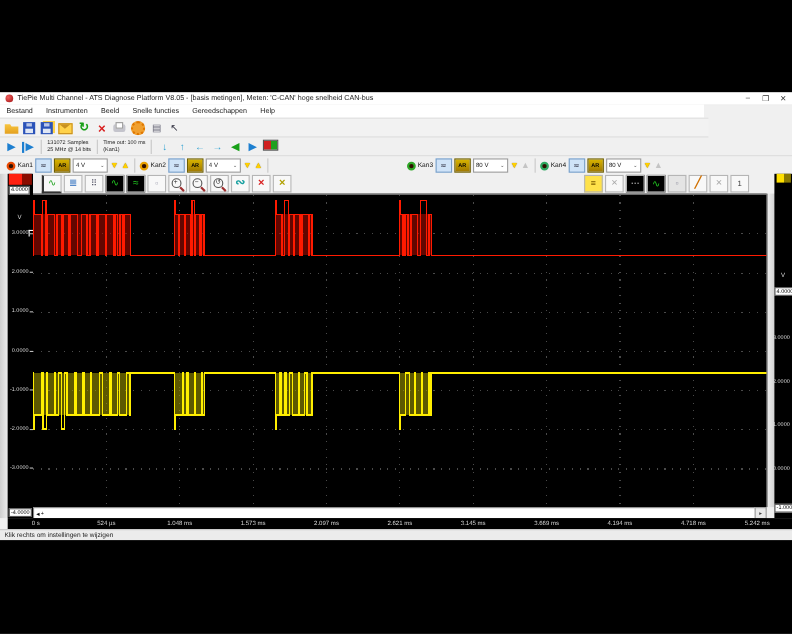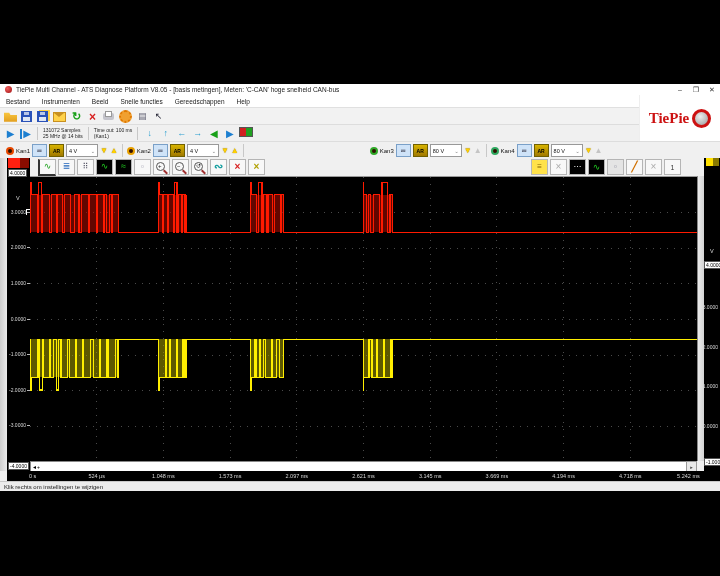--- a/index.html
+++ b/index.html
@@ -205,24 +205,20 @@
           <span class="icon ic-prev-record-icon">
             <i style="color: rgb(24, 160, 24); font-size: 10px;">◀</i>
           </span>
           <span class="icon ic-next-record-icon">
             <i style="color: rgb(29, 127, 208); font-size: 10px;">▶</i>
           </span>
           <span class="icon ic-start-stop-icon"></span>
         </span>
     </div>
 
-    <div class="brand">
-      <span class="brandname">TiePie</span>
-      <span class="brandmark"></span>
-    </div>
 
     <div class="channelbar">
         <div class="chgroup">
           <span class="led" style="border-color: rgb(232, 72, 0);"></span>
           <span class="chname">Kan1</span>
           <span class="cplbtn">≂</span>
           <span class="arbtn">AR</span>
           <span class="rangebox">
             <span>4 V</span>
             <span class="caret">⌄</span>

